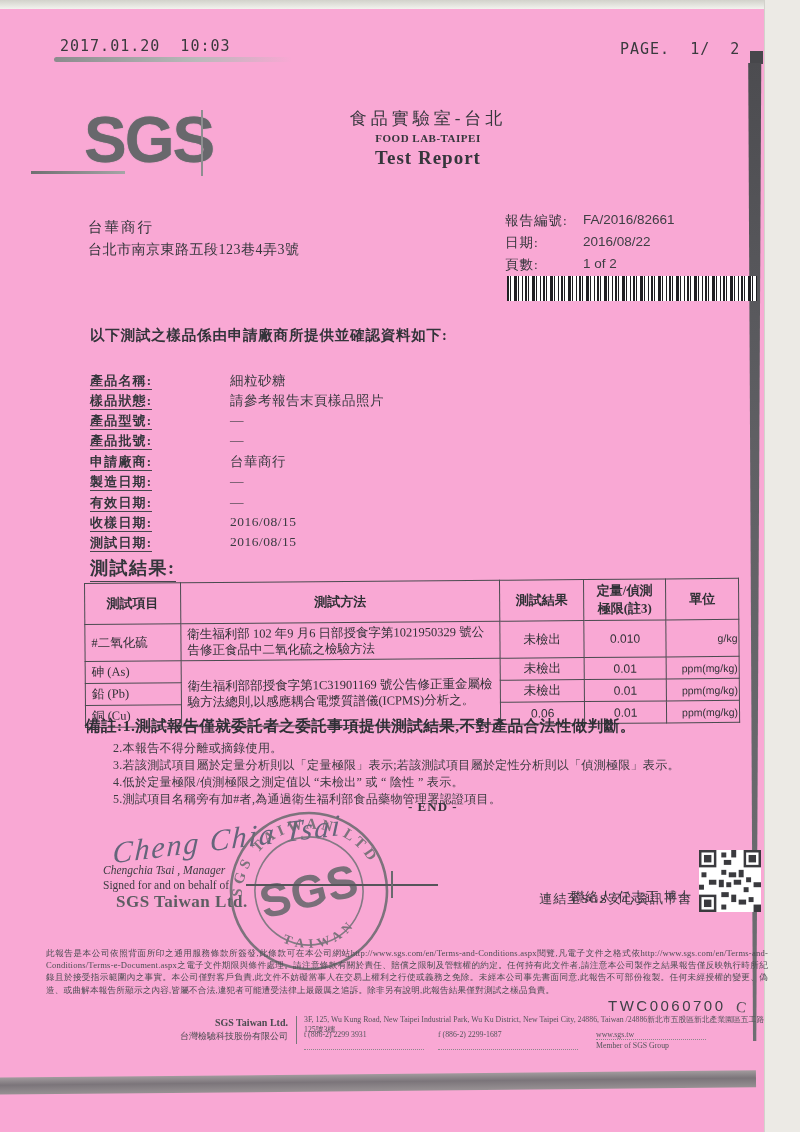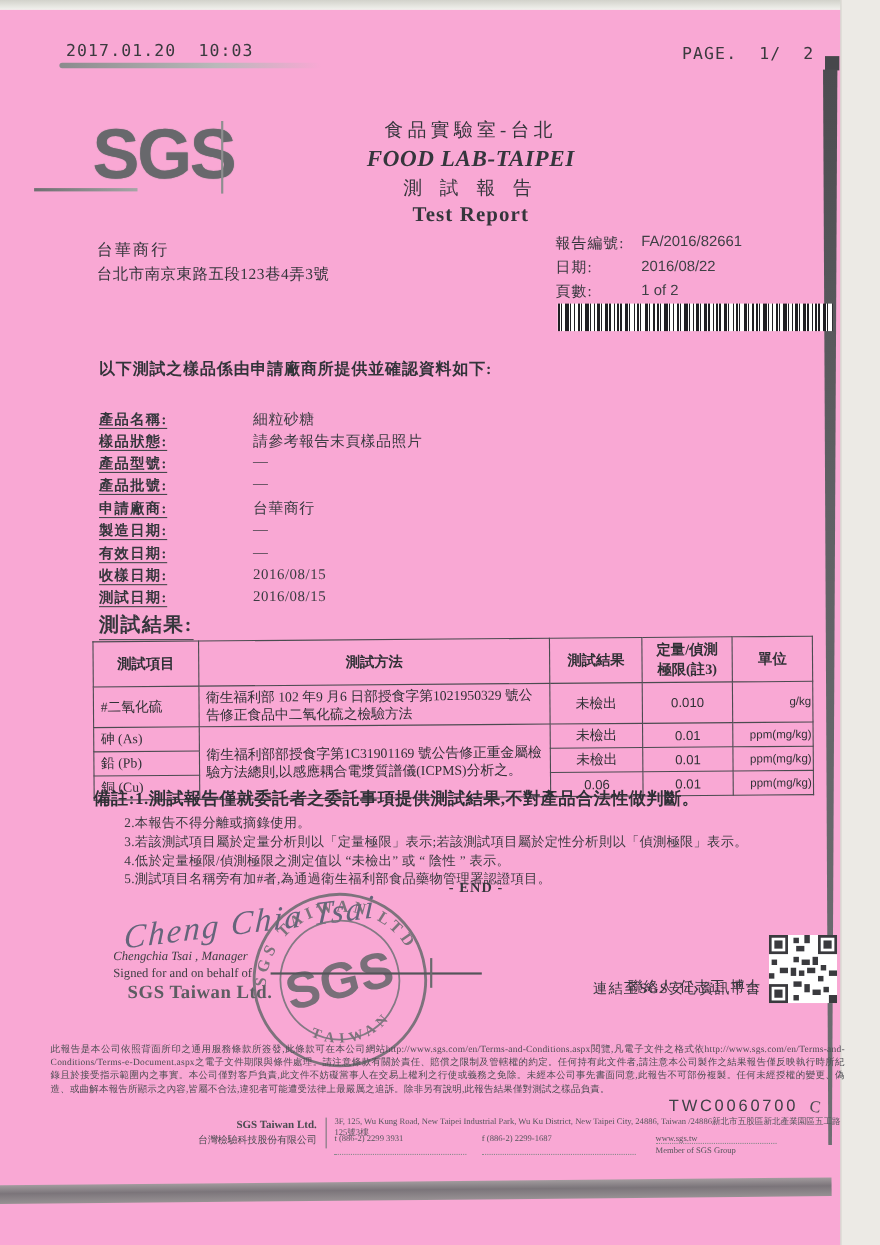--- a/index.html
+++ b/index.html
@@ -21,21 +21,21 @@
   
   .ts,.pg{font-family:"DejaVu Sans Mono",monospace;font-size:15px;color:#3a3a3e;letter-spacing:1px;white-space:pre;}
   .ts{left:60px;top:37px;} .pg{left:620px;top:40px;}
   
   .logo{left:84px;top:110px;font-family:"Liberation Sans",sans-serif;font-weight:bold;
         font-size:64px;line-height:60px;color:#68686c;letter-spacing:-2px;text-shadow:0 0 1px #77777a;}
   .logo-vline{left:201px;top:110px;width:2px;height:66px;background:#8e8e90;}
   .logo-hline{left:31px;top:171px;width:94px;height:3px;background:linear-gradient(90deg,#6f6f71,#a5a5a6);}
   .titleblock{left:288px;top:107px;width:280px;text-align:center;}
   .t-zh1{font-size:17px;letter-spacing:4px;}
-  .t-en1{font-size:21px;font-weight:bold;letter-spacing:.5px;margin-top:2px;font-style:italic;}
+  .t-en1{font-size:11px;font-weight:bold;letter-spacing:.5px;margin-top:2px;}
   .t-zh2{font-size:17px;letter-spacing:6px;margin-top:2px;}
   .t-en2{font-size:19px;font-weight:bold;letter-spacing:1px;margin-top:3px;}
   
   .appl-name{left:88px;top:218px;font-size:14.5px;letter-spacing:2px;}
   .appl-addr{left:88px;top:241px;font-size:14px;letter-spacing:.5px;}
   .rinfo{left:505px;top:212px;font-size:13.5px;}
   .rinfo .row{display:flex;height:22px;align-items:flex-start;}
   .rinfo .lab{width:78px;letter-spacing:1px;}
   .rinfo .val{font-family:"Liberation Sans",sans-serif;font-size:13.5px;color:#3e3f44;}
   .barcode{left:507px;top:276px;width:250px;height:25px;
@@ -106,21 +106,20 @@
   <div class="abs ts">2017.01.20  10:03</div>
   <div class="abs pg">PAGE.  1/  2</div>
 
   <div class="abs logo">SGS</div>
   <div class="abs logo-vline"></div>
   <div class="abs logo-hline"></div>
 
   <div class="abs titleblock">
     <div class="t-zh1">食品實驗室-台北</div>
     <div class="t-en1">FOOD LAB-TAIPEI</div>
-    <div class="t-zh2">測 試 報 告</div>
     <div class="t-en2">Test Report</div>
   </div>
 
   <div class="abs appl-name">台華商行</div>
   <div class="abs appl-addr">台北市南京東路五段123巷4弄3號</div>
 
   <div class="abs rinfo">
     <div class="row">
       <span class="lab">報告編號:</span>
       <span class="val">FA/2016/82661</span>

